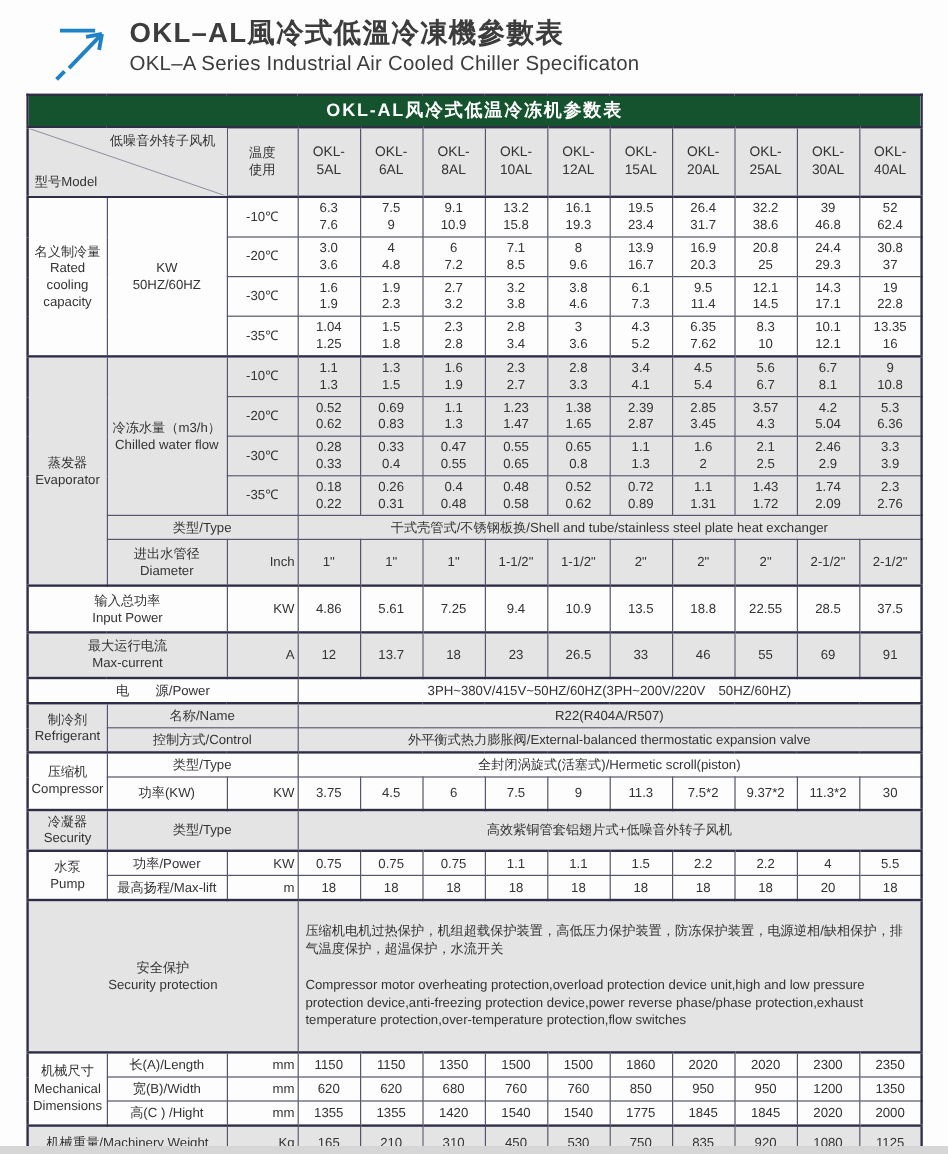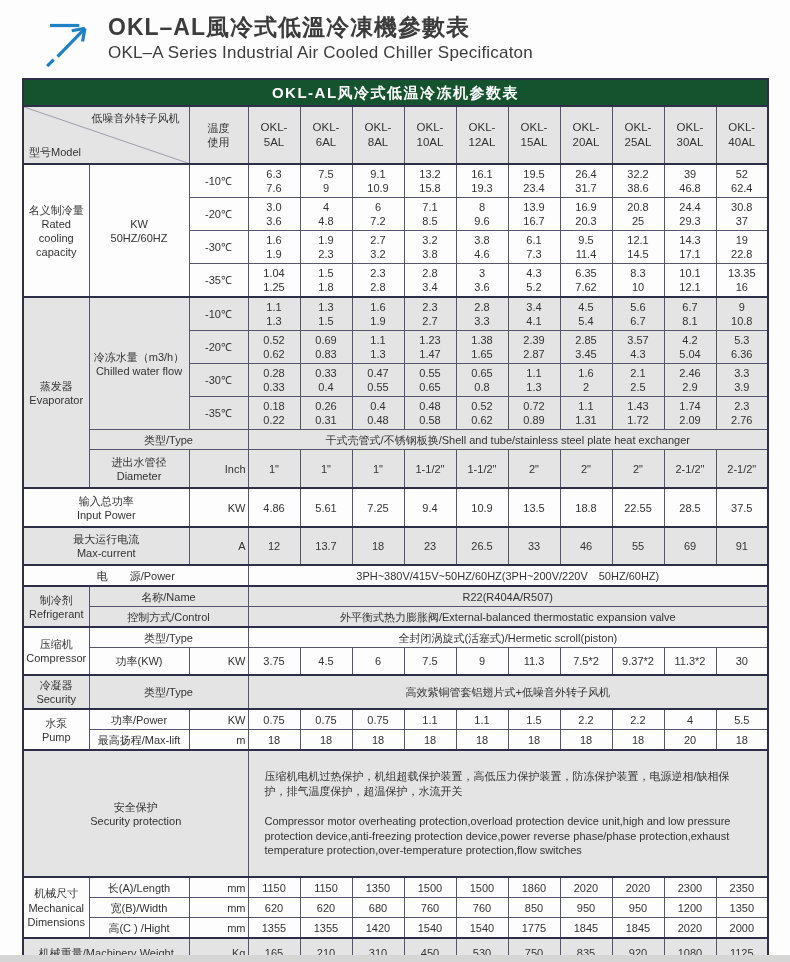--- a/index.html
+++ b/index.html
@@ -33,21 +33,21 @@
     letter-spacing:1.5px;height:21px;padding:2px;
   }
   .rh28 td{height:28px}.rh30 td{height:30px}.rh17 td{height:17px}
   .rh35 td{height:35px}.rh34 td{height:34px}.rh24 td{height:24px}
   .rh30b td{height:30px}.rh83 td{height:83px}.rh26 td{height:26px}
   td.lbl{font-size:11px;}
   td.unit{font-size:11px;text-align:right;}
   td.val{font-size:11px;}
   td.model{font-size:11.5px;}
   td.wide{font-size:11px;}
-  td.secd{text-align:left;padding:3px 16px;line-height:1.35;}
+  td.secd{text-align:left;padding:3px 6px;line-height:1.35;}
   
   td.diag{position:relative;padding:0;}
   td.diag svg{position:absolute;left:0;top:0;width:100%;height:100%;display:block;}
   .diag-model{position:absolute;left:5px;bottom:4px;font-size:11px;}
   .diag-items{position:absolute;right:9px;top:4px;font-size:11px;}
   .bottom-strip{position:absolute;left:0;bottom:0;width:790px;height:7px;background:#d6d6d6;}
 </style>
 </head>
 <body>
 

